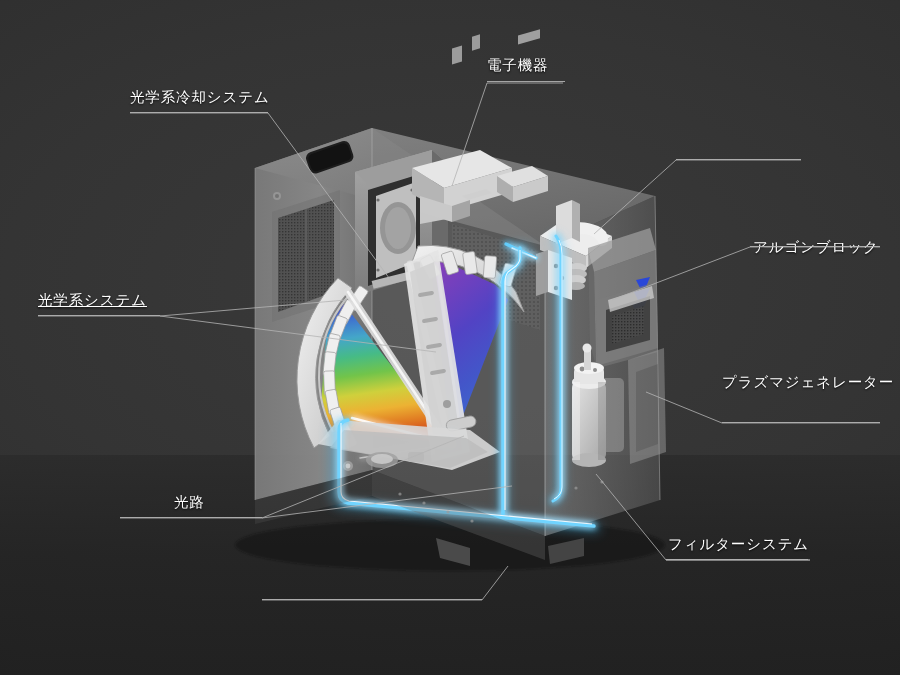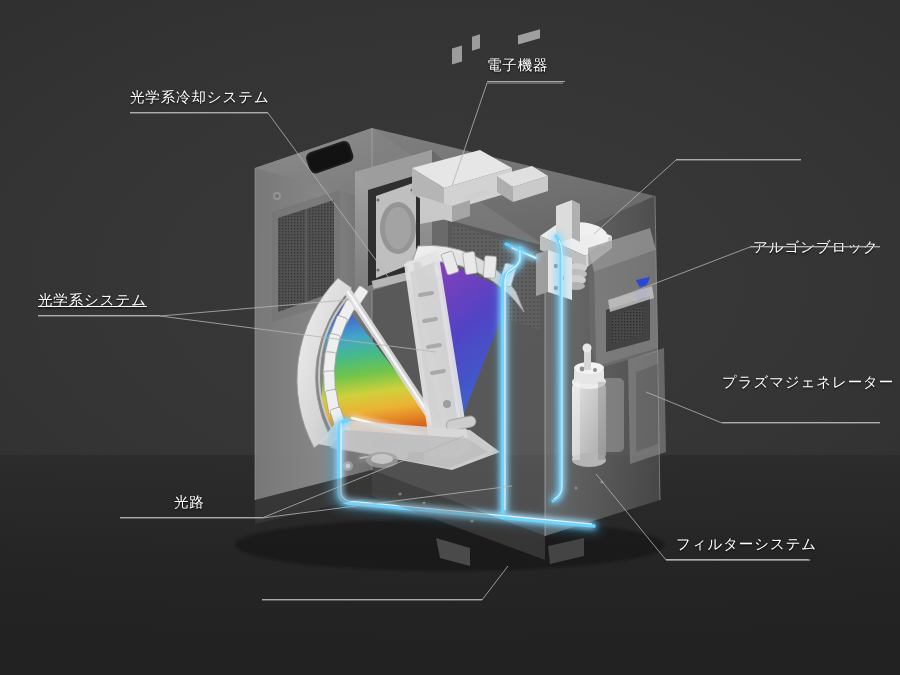--- a/index.html
+++ b/index.html
@@ -429,19 +429,19 @@
   <div class="callout two-line" style="left:722px;top:370px;width:160px;text-align:center;">
     <div>プラズマジェネレーター</div>
   </div>
   <div class="rule" style="left:722px;top:422px;width:158px;"></div>
 
   <div class="callout" style="left:126px;top:492px;margin-left:48px;">
     <span>光路</span>
   </div>
   <div class="rule" style="left:120px;top:517px;width:142px;"></div>
 
-  <div class="callout" style="left:668px;top:534px;margin-left:8px;">
+  <div class="callout" style="left:668px;top:534px;">
     <span>フィルターシステム</span>
   </div>
   <div class="rule" style="left:666px;top:559px;width:142px;"></div>
 
   <div class="rule" style="left:262px;top:599px;width:220px;"></div>
 </div>
 
 </body></html>

